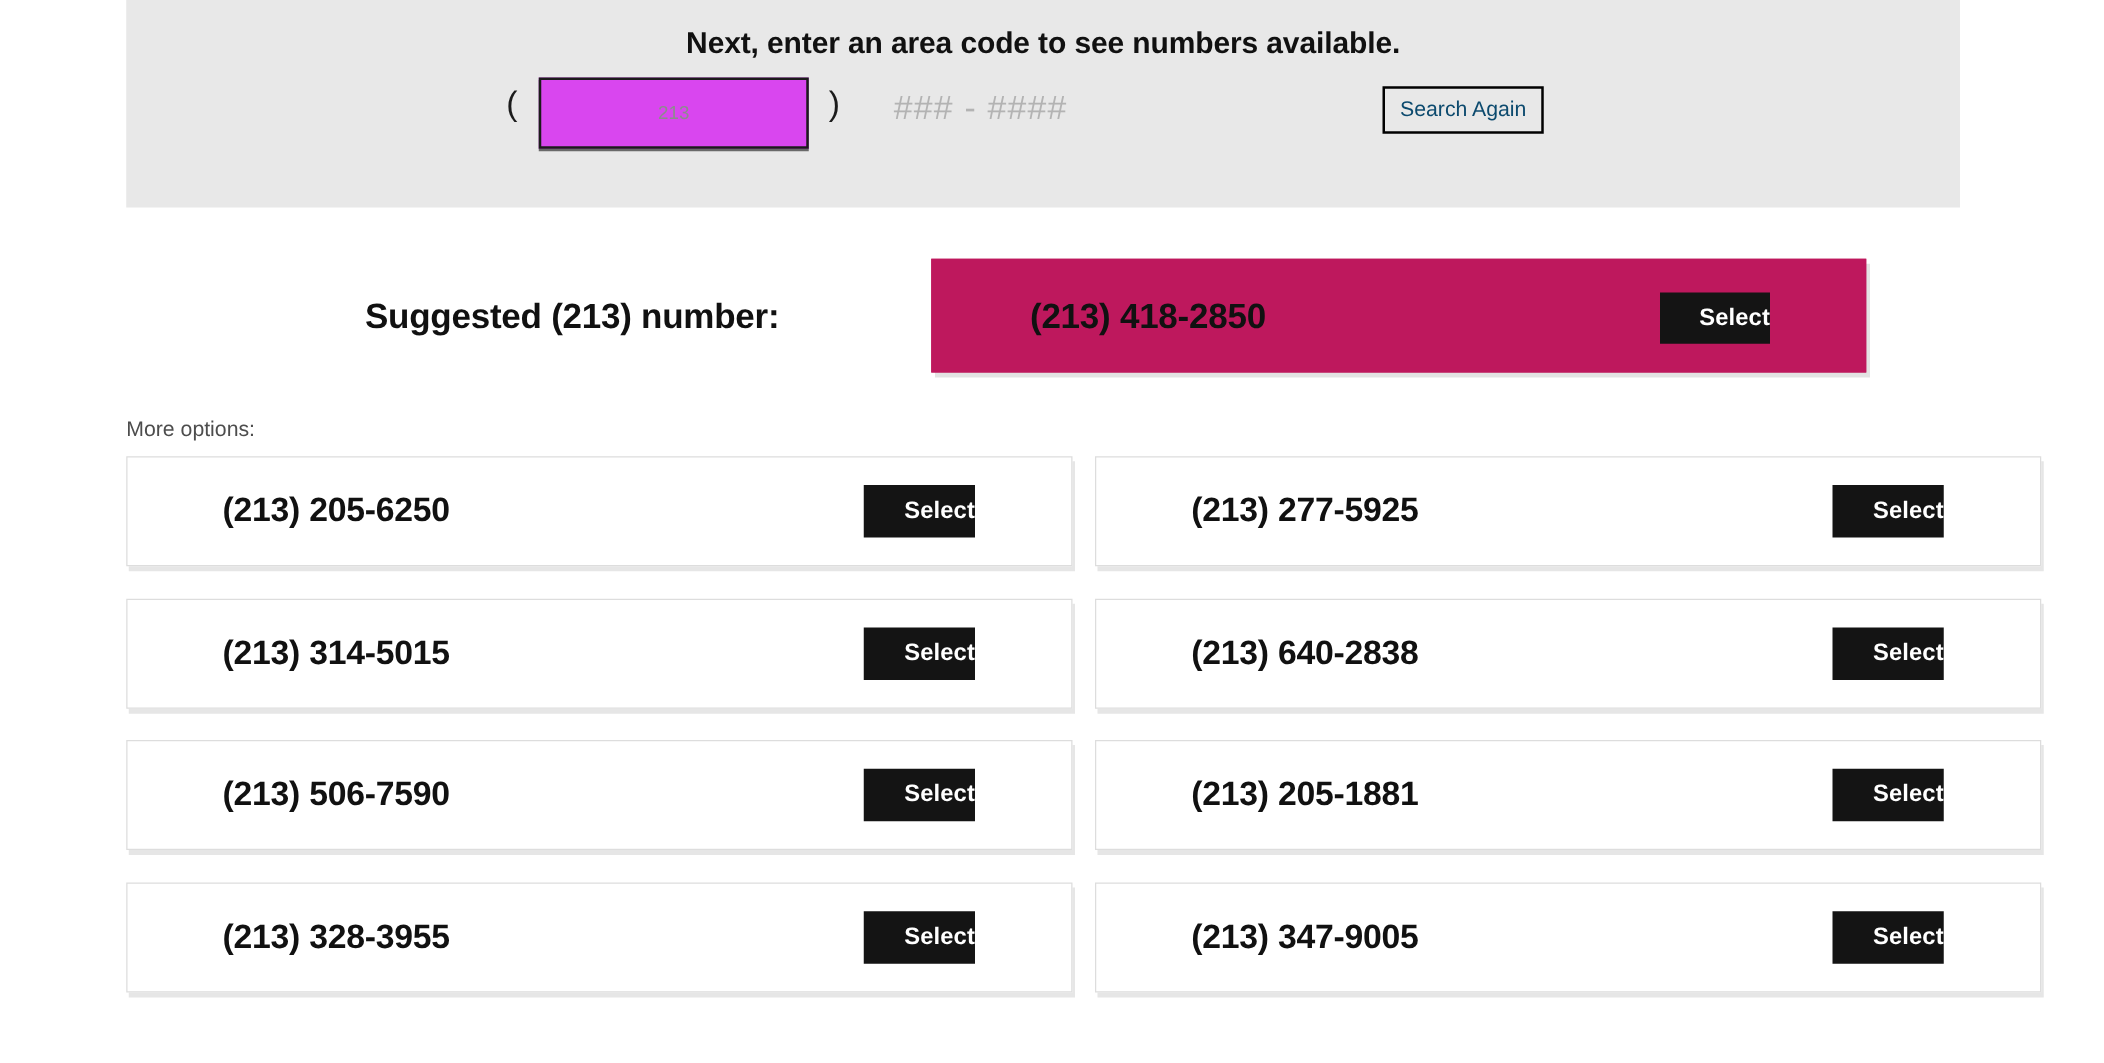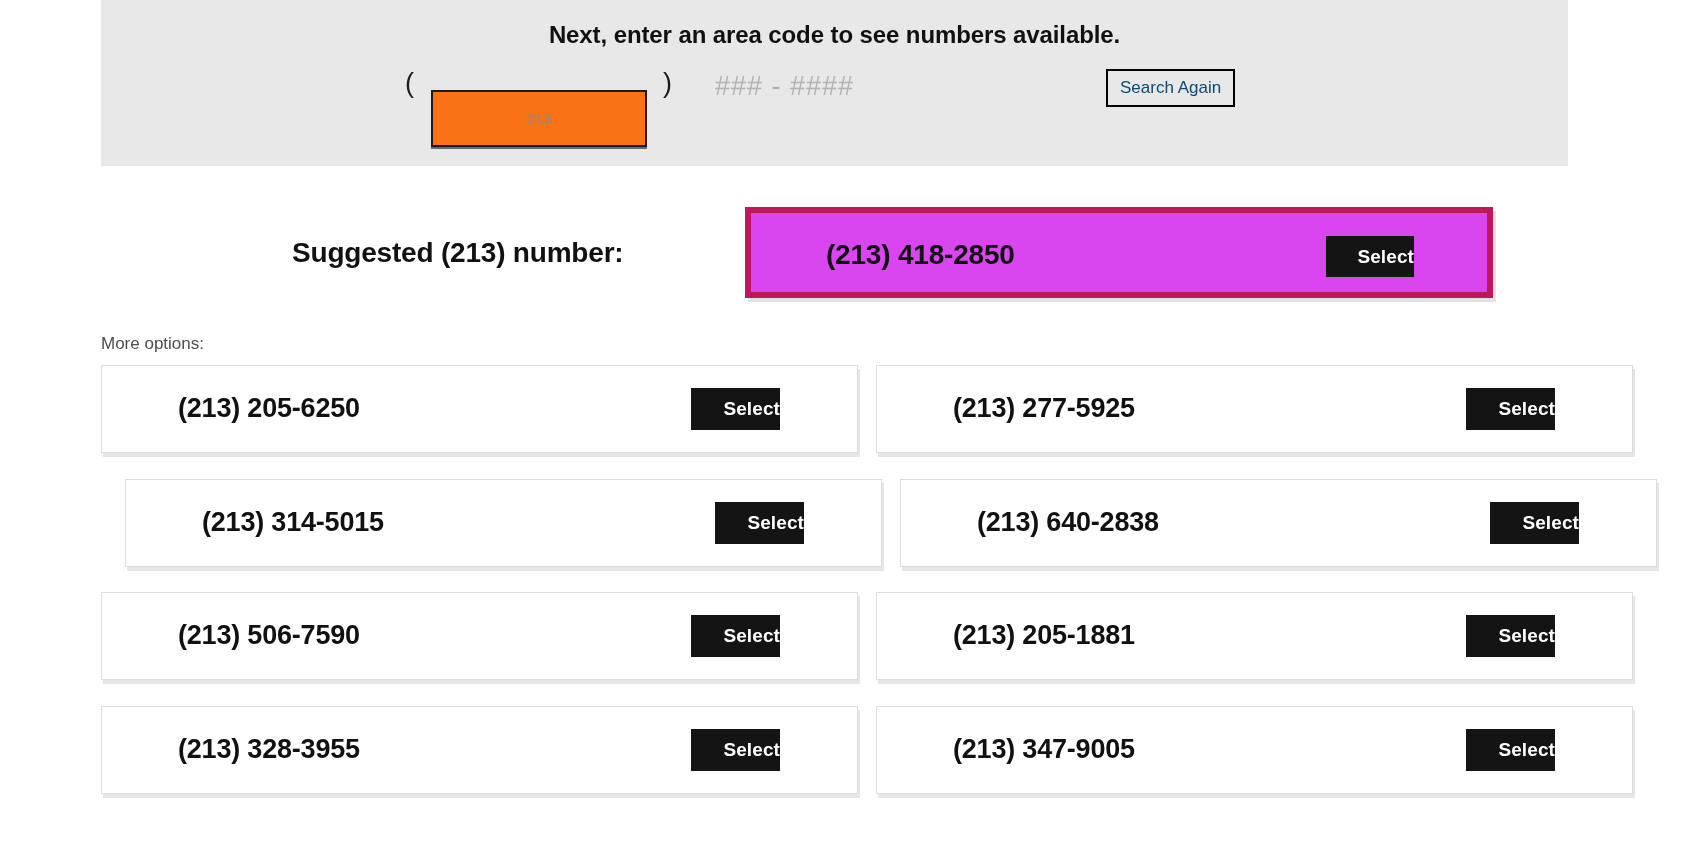--- a/index.html
+++ b/index.html
@@ -63,30 +63,29 @@
   .paren-close { left: 562px; top: 8px; }
 
   .area-input {
     position: absolute;
     left: 330px;
     top: 0;
     width: 216px;
     height: 57px;
     box-sizing: border-box;
     border: 2px solid #1b1b1b;
-    background: #f97316;
+    background: #d946ef;
     font-family: "Liberation Sans", sans-serif;
     font-size: 15px;
     color: #1b1b1b;
     text-align: center;
     outline: none;
     border-radius: 0;
     box-shadow: 0 2px 0 0 rgba(0,0,0,0.55);
     padding: 0;
-    margin-top: 28px;
   }
   .area-input::placeholder {
     color: #8c8c8c;
     opacity: 1;
     font-size: 15px;
   }
 
   .number-mask {
     position: absolute;
     left: 614px;
@@ -131,22 +130,22 @@
     color: #111111;
     letter-spacing: -0.2px;
   }
   .suggested-card {
     position: absolute;
     left: 745px;
     top: 0;
     width: 748px;
     height: 91px;
     box-sizing: border-box;
-    background: #d946ef;
-    border: 6px solid #be185d;
+    background: #be185d;
+    border: 4px solid #be185d;
     box-shadow: 3px 4px 0 0 #e3e3e3;
   }
   .suggested-card .card-number {
     position: absolute;
     left: 75px;
     top: 26px;
     font-size: 28px;
     font-weight: bold;
     color: #111111;
     letter-spacing: -0.2px;
@@ -198,21 +197,21 @@
     left: 589px;
     top: 22px;
     width: 89px;
     height: 42px;
   }
 
   
   .col-left  { left: 0px; }
   .col-right { left: 775px; }
   .row-0 { top: 0px; }
-  .row-1 { top: 114px; margin-left: 24px; }
+  .row-1 { top: 114px; }
   .row-2 { top: 227px; }
   .row-3 { top: 341px; padding-left: 17px; }
 
   
   .select-btn {
     display: block;
     background: #141414;
     color: #ffffff;
     border: none;
     border-radius: 0;

